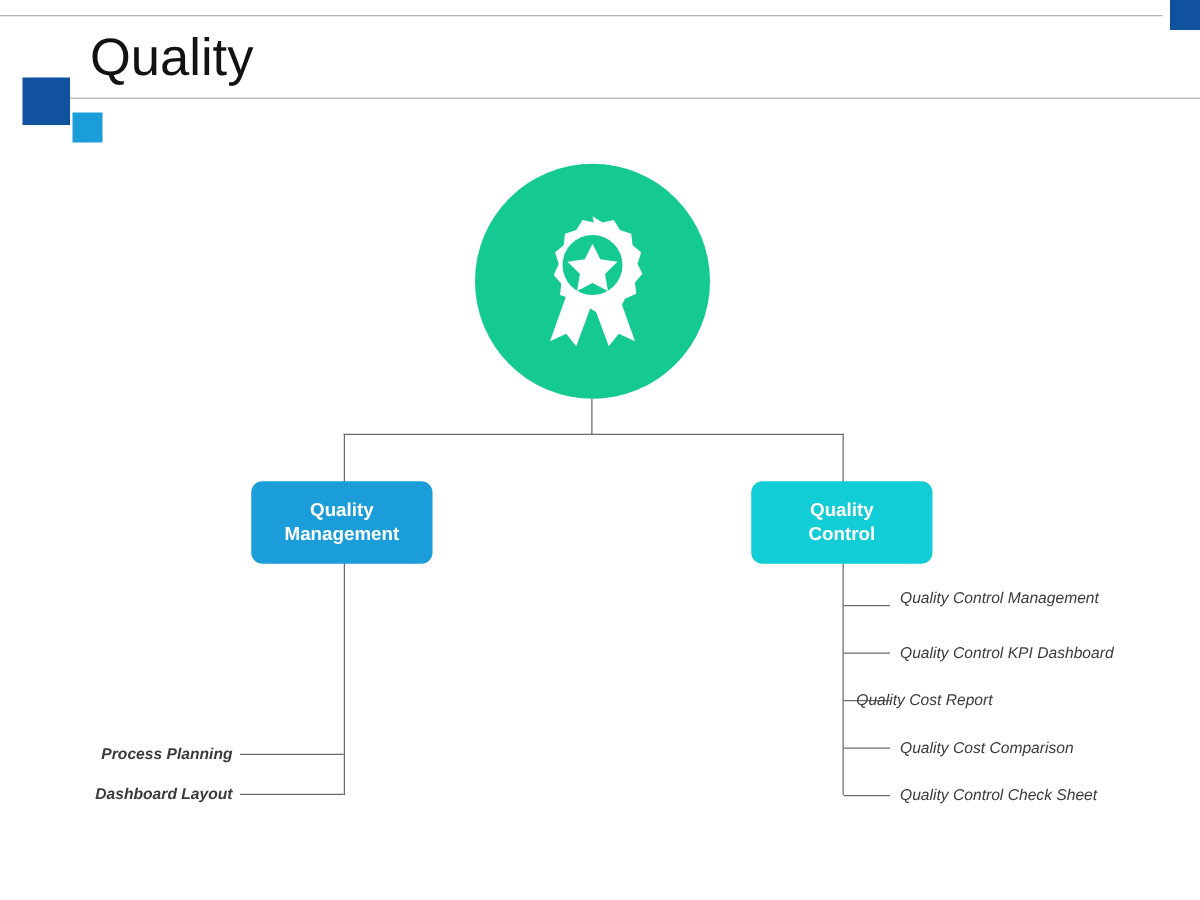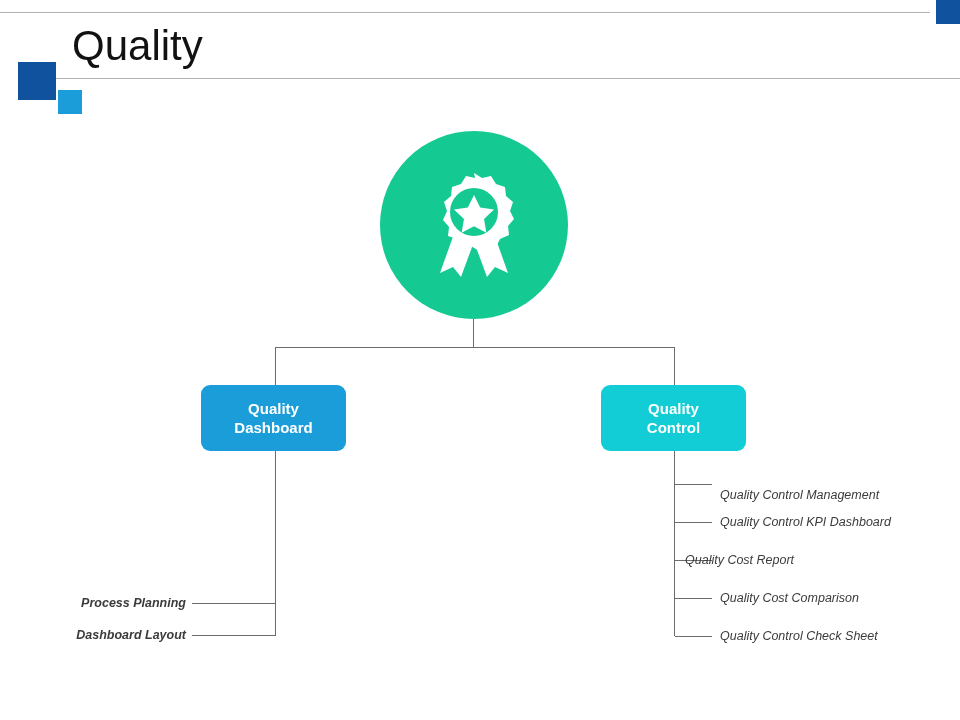--- a/index.html
+++ b/index.html
@@ -217,39 +217,39 @@
   <div class="conn v-stem"></div>
   <div class="conn h-bar"></div>
   <div class="conn v-left"></div>
   <div class="conn v-right"></div>
   <div class="conn v-left-down"></div>
   <div class="conn v-right-down"></div>
 
   <div class="node node-management">
     <div>
       <span>Quality</span>
-      <span>Dashboard</span>
+      <span>Management</span>
     </div>
   </div>
 
   <div class="node node-control">
     <div>
       <span>Quality</span>
       <span>Control</span>
     </div>
   </div>
 
   <div class="leaf-tick" style="left:192px; top:603px; width:83px;"></div>
   <div class="leaf-label leaf-left" style="left:0px; top:596px; width:186px;">Process Planning</div>
 
   <div class="leaf-tick" style="left:192px; top:635px; width:83px;"></div>
   <div class="leaf-label leaf-left" style="left:0px; top:628px; width:186px;">Dashboard Layout</div>
 
   <div class="leaf-tick" style="left:675px; top:484px; width:37px;"></div>
-  <div class="leaf-label leaf-right" style="left:720px; top:488px;">Quality Control Management</div>
+  <div class="leaf-label leaf-right" style="left:720px; top:471px;">Quality Control Management</div>
 
   <div class="leaf-tick" style="left:675px; top:522px; width:37px;"></div>
   <div class="leaf-label leaf-right" style="left:720px; top:515px;">Quality Control KPI Dashboard</div>
 
   <div class="leaf-tick" style="left:675px; top:560px; width:37px;"></div>
   <div class="leaf-label leaf-right" style="left:685px; top:553px;">Quality Cost Report</div>
 
   <div class="leaf-tick" style="left:675px; top:598px; width:37px;"></div>
   <div class="leaf-label leaf-right" style="left:720px; top:591px;font-style:italic;">Quality Cost Comparison</div>
 

